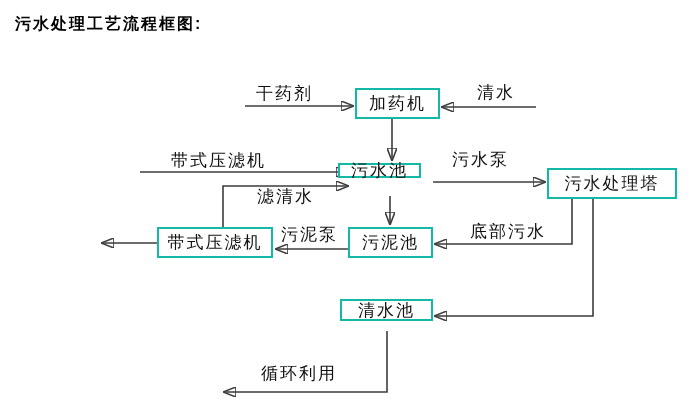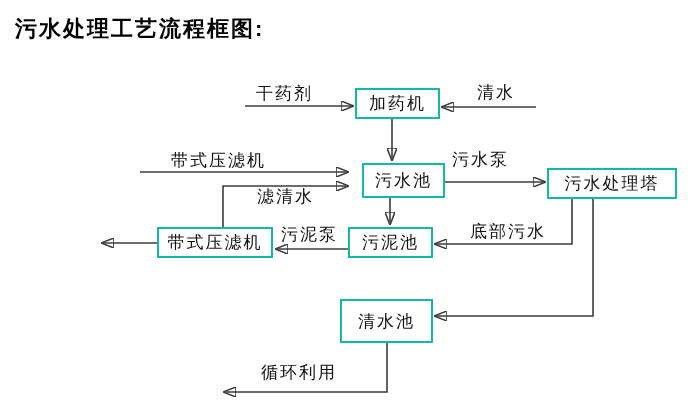--- a/index.html
+++ b/index.html
@@ -14,21 +14,21 @@
     background: #ffffff;
     font-family: "Liberation Sans", "DejaVu Sans", sans-serif;
     color: #111111;
     overflow: hidden;
   }
   .title {
     position: absolute;
     left: 15px;
     top: 14px;
     margin: 0;
-    font-size: 22px;
+    font-size: 16px;
     font-weight: bold;
     letter-spacing: 2px;
     color: #000000;
     white-space: nowrap;
   }
   .wires {
     position: absolute;
     left: 0;
     top: 0;
     width: 700px;
@@ -55,35 +55,35 @@
   .edge-label {
     position: absolute;
     font-size: 17px;
     letter-spacing: 2px;
     white-space: nowrap;
     color: #111111;
     line-height: 1;
   }
   
   .n-dosing   { left: 355px; top:  88px; width:  85px; height: 31px; }
-  .n-sewage   { left: 362px; top: 163px; width:  83px; height: 35px; }
+  .n-sewage   { left: 338px; top: 163px; width:  83px; height: 15px; }
   .n-tower    { left: 547px; top: 168px; width: 130px; height: 31px; text-align: right; }
   .n-press    { left: 157px; top: 227px; width: 116px; height: 31px; }
   .n-sludge   { left: 348px; top: 227px; width:  85px; height: 31px; }
-  .n-clean    { left: 340px; top: 299px; width:  93px; height: 44px; }
+  .n-clean    { left: 340px; top: 299px; width:  93px; height: 22px; }
   
   .l-dry      { left: 256px; top:  85px; }
   .l-cleanw   { left: 477px; top:  84px; }
   .l-sand     { left: 171px; top: 152px; }
   .l-spump    { left: 452px; top: 151px; }
   .l-filter   { left: 257px; top: 188px; }
   .l-slpump   { left: 281px; top: 226px; }
   .l-bottom   { left: 470px; top: 223px; }
   .l-mudcake  { left: 16px;  top: 225px; }
-  .l-recycle  { left: 261px; top: 365px; font-family: Liberation Mono, monospace; }
+  .l-recycle  { left: 261px; top: 365px; }
 </style>
 </head>
 <body>
 
 <div class="canvas">
 
   <h1 class="title">污水处理工艺流程框图:</h1>
 
   <svg class="wires" viewBox="0 0 700 420" xmlns="http://www.w3.org/2000/svg">
     <defs>

